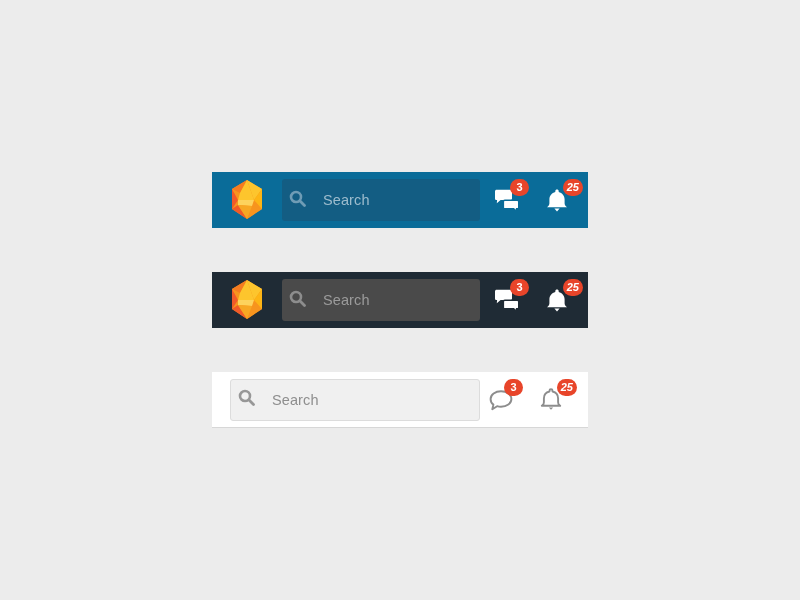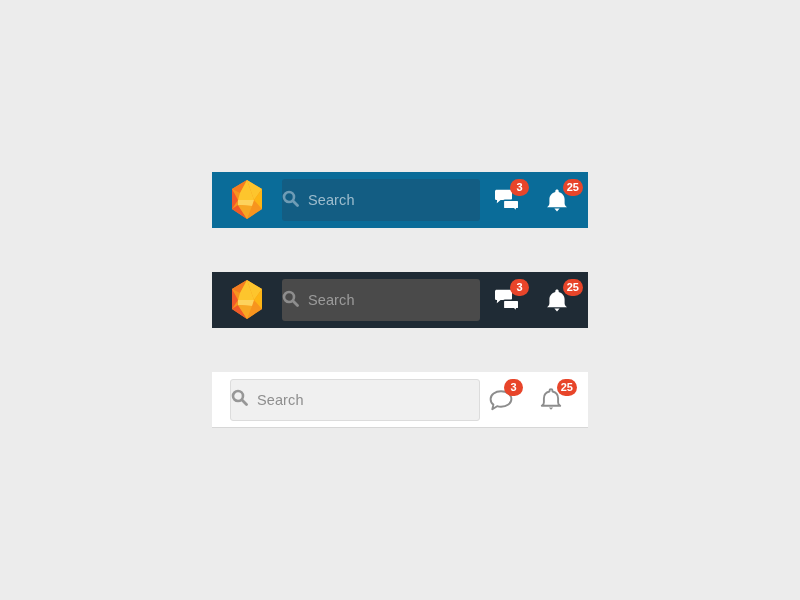--- a/index.html
+++ b/index.html
@@ -53,22 +53,23 @@
   .logo svg { display: block; width: 42px; height: 42px; }
 
   
   .search {
     box-sizing: border-box;
     height: 42px;
     flex: 0 0 auto;
     display: flex;
     align-items: center;
     border-radius: 3px;
-    padding: 0 0;
-    position: relative;
+    padding: 0 7px;
+    position: relative;
+    gap: 8px;
   }
   .nav-blue  .search { width: 198px; background: #135d83; }
   .nav-dark  .search { width: 198px; background: #4a4a4a; }
   .nav-light .search { width: 250px; background: #f0f0f0; border: 1px solid #dcdcdc; height: 42px; }
 
   .search-icon {
     flex: 0 0 auto;
     display: block;
     margin-right: 9px;
   }
@@ -112,21 +113,21 @@
     padding: 0 4px;
     border-radius: 9px;
     background: #e8452a;
     color: #ffffff;
     font-size: 11px;
     font-weight: bold;
     line-height: 17px;
     text-align: center;
     box-sizing: content-box;
   }
-  .badge.wide { right: -9px; }
+  .badge.wide { right: -9px; font-style: italic; }
 </style>
 </head>
 <body>
 
 <div class="stage">
 
   <div class="navbar nav-blue">
 
     <div class="logo">
       <svg viewBox="0 0 42 42" xmlns="http://www.w3.org/2000/svg">

